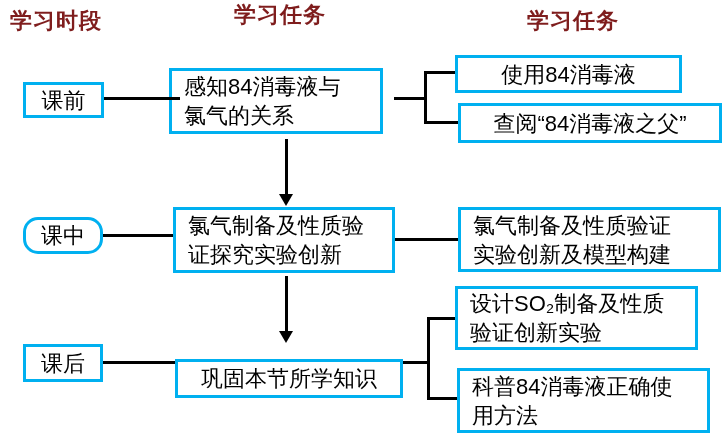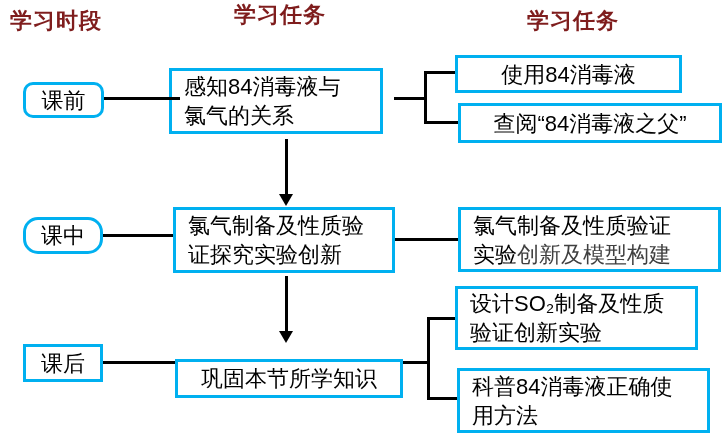--- a/index.html
+++ b/index.html
@@ -27,37 +27,37 @@
     color: #000;
     font-size: 22px;
     line-height: 29px;
     display: flex;
     flex-direction: column;
     justify-content: center;
     white-space: nowrap;
   }
   .node.center { align-items: center; text-align: center; }
   .node.left   { align-items: flex-start; text-align: left; padding-left: 12px; }
-  .red { color: #404040; }
+  .red { color: #000000; }
   .hline, .vline { position: absolute; background: #000; }
   .arrowhead {
     position: absolute;
     width: 0; height: 0;
     border-left: 7px solid transparent;
     border-right: 7px solid transparent;
     border-top: 12px solid #000;
   }
 
   
   #hdr-period   { left: 10px;  top: 6px; }
   #hdr-task     { left: 234px; top: 0; }
   #hdr-activity { left: 527px; top: 6px; }
 
   
-  #stage-pre    { left: 23px; top: 82px;  width: 81px; height: 36px; border-radius: 10px; }
+  #stage-pre    { left: 23px; top: 82px;  width: 81px; height: 36px; }
   #stage-during { left: 23px; top: 217px; width: 80px; height: 37px; border-radius: 15px; }
   #stage-post   { left: 23px; top: 344px; width: 80px; height: 38px; }
 
   
   #task-1 { left: 169px; top: 68px;  width: 214px; height: 66px; }
   #task-2 { left: 173px; top: 207px; width: 222px; height: 66px; }
   #task-3 { left: 175px; top: 359px; width: 228px; height: 39px; }
 
   
   #act-1a { left: 455px; top: 55px;  width: 227px; height: 38px; text-align: right; }

